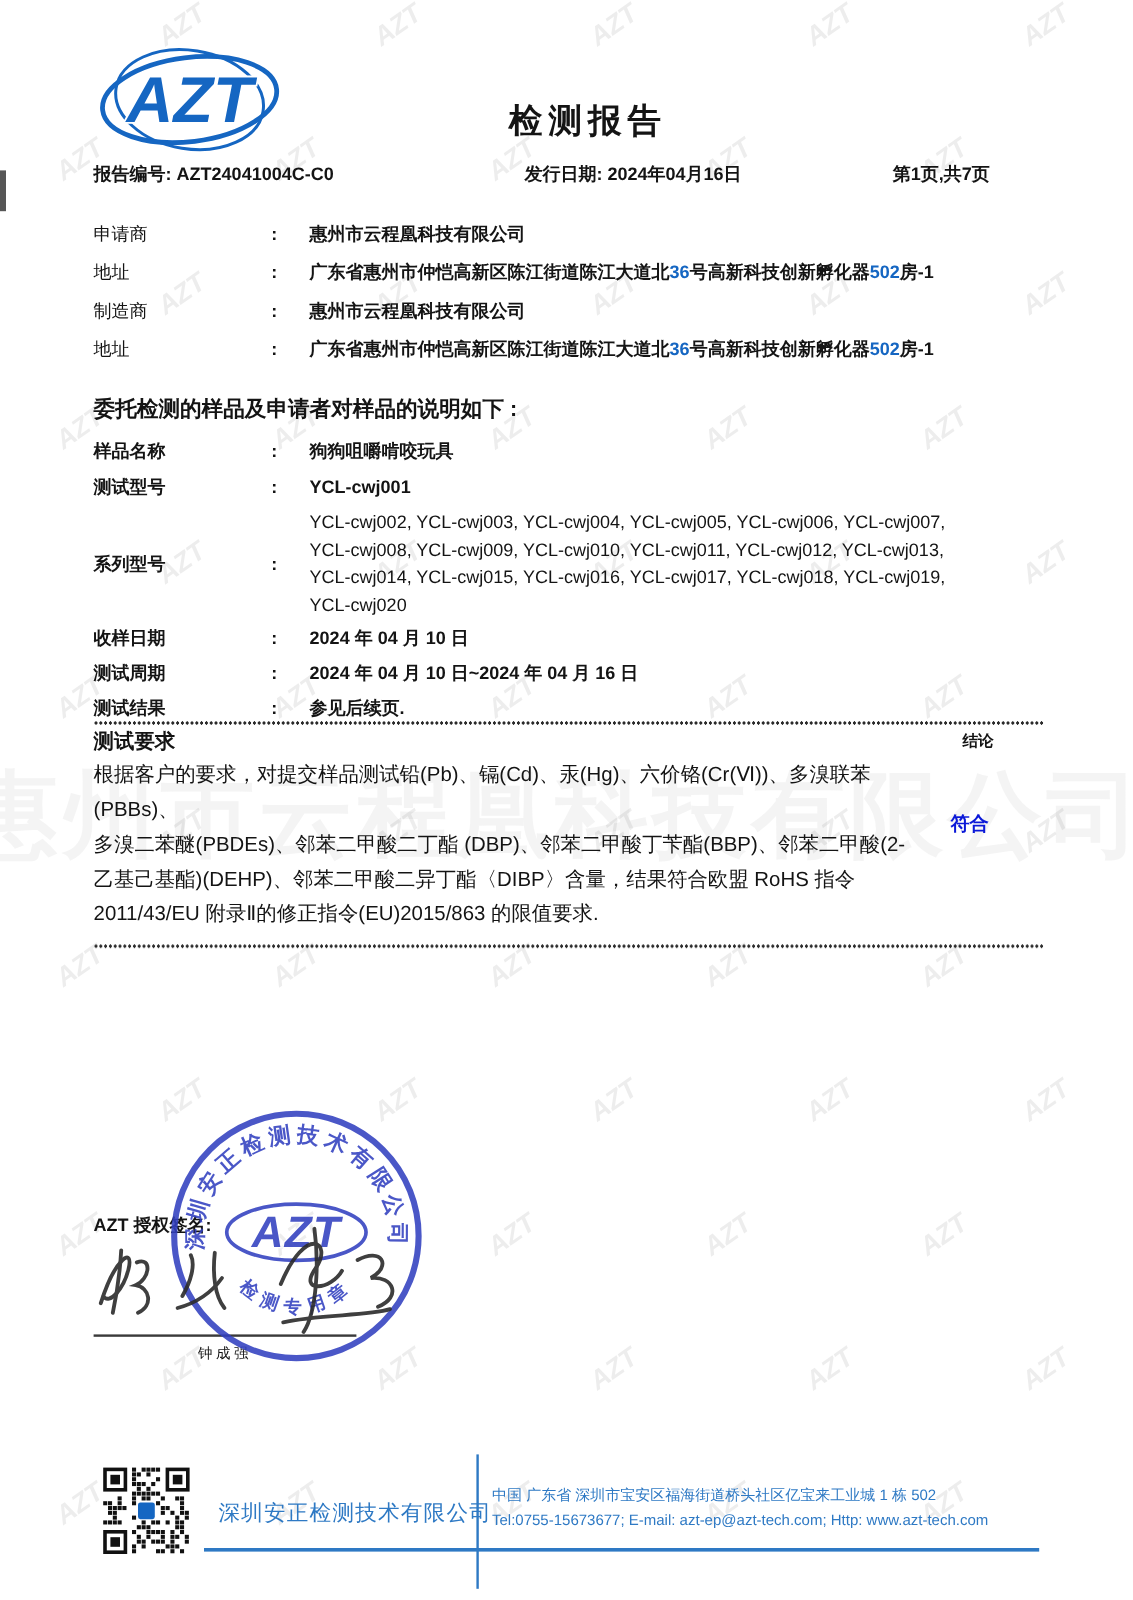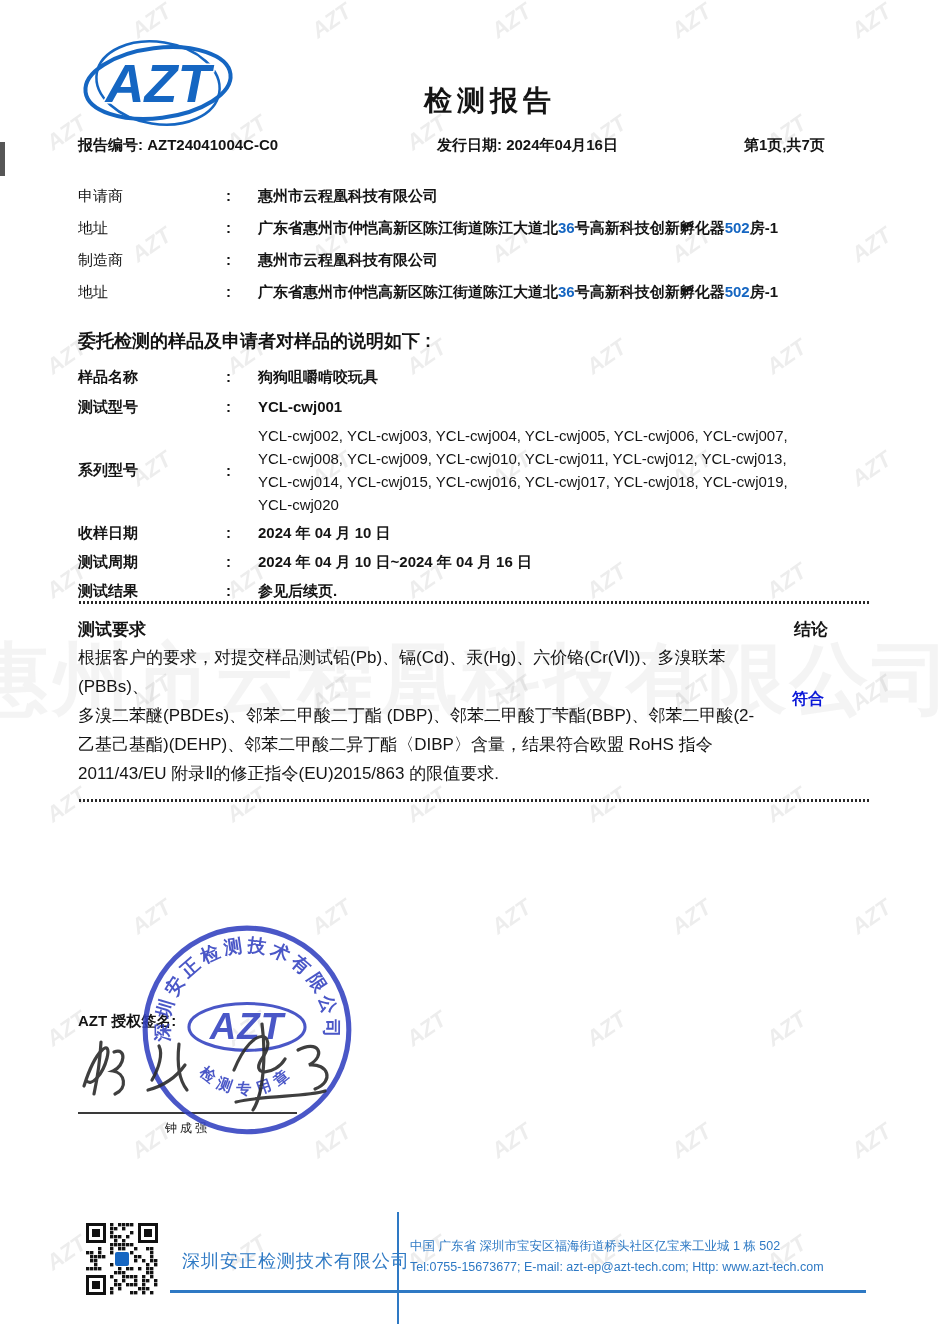--- a/index.html
+++ b/index.html
@@ -61,23 +61,23 @@
   .drow .lbl{width:148px;flex:0 0 148px;font-weight:700;}
   .drow .colon{width:32px;flex:0 0 32px;font-weight:700;}
   .drow .val{font-weight:700;}
   
   #requirement-block{top:600px;width:792px;}
   .dotted-sep{
     height:5px;width:100%;
     background-image:radial-gradient(circle,#2a2a2a 1.3px,transparent 1.5px);
     background-size:4px 5px;background-repeat:repeat-x;background-position:0 50%;
   }
-  #req-head{display:flex;justify-content:space-between;margin-top:12px;line-height:26px;}
+  #req-head{display:flex;justify-content:space-between;line-height:26px;}
   #req-heading{font-size:17px;font-weight:700;}
-  #conclusion-heading{font-size:17px;font-weight:700;margin-right:42px;}
+  #conclusion-heading{font-size:13px;font-weight:700;margin-right:42px;}
   #req-body{display:flex;}
   #req-paragraph{width:706px;font-size:17px;line-height:29px;}
   #conclusion-value{margin-top:46px;margin-left:8px;font-size:16px;font-weight:700;color:var(--conclusion-blue);}
   #req-sep-bottom{margin-top:10px;}
   
   #sig-label{position:absolute;left:78px;top:1012px;font-size:15px;font-weight:700;z-index:2;}
   #stamp-svg{position:absolute;left:138px;top:920px;z-index:4;opacity:.88;}
   #signature-svg{position:absolute;left:66px;top:1008px;z-index:5;}
   #sig-underline{position:absolute;left:78px;top:1112px;width:219px;height:2px;background:#3a3a3a;z-index:2;}
   #sig-name{position:absolute;left:78px;top:1120px;width:219px;text-align:center;font-size:12px;letter-spacing:3px;z-index:2;}

